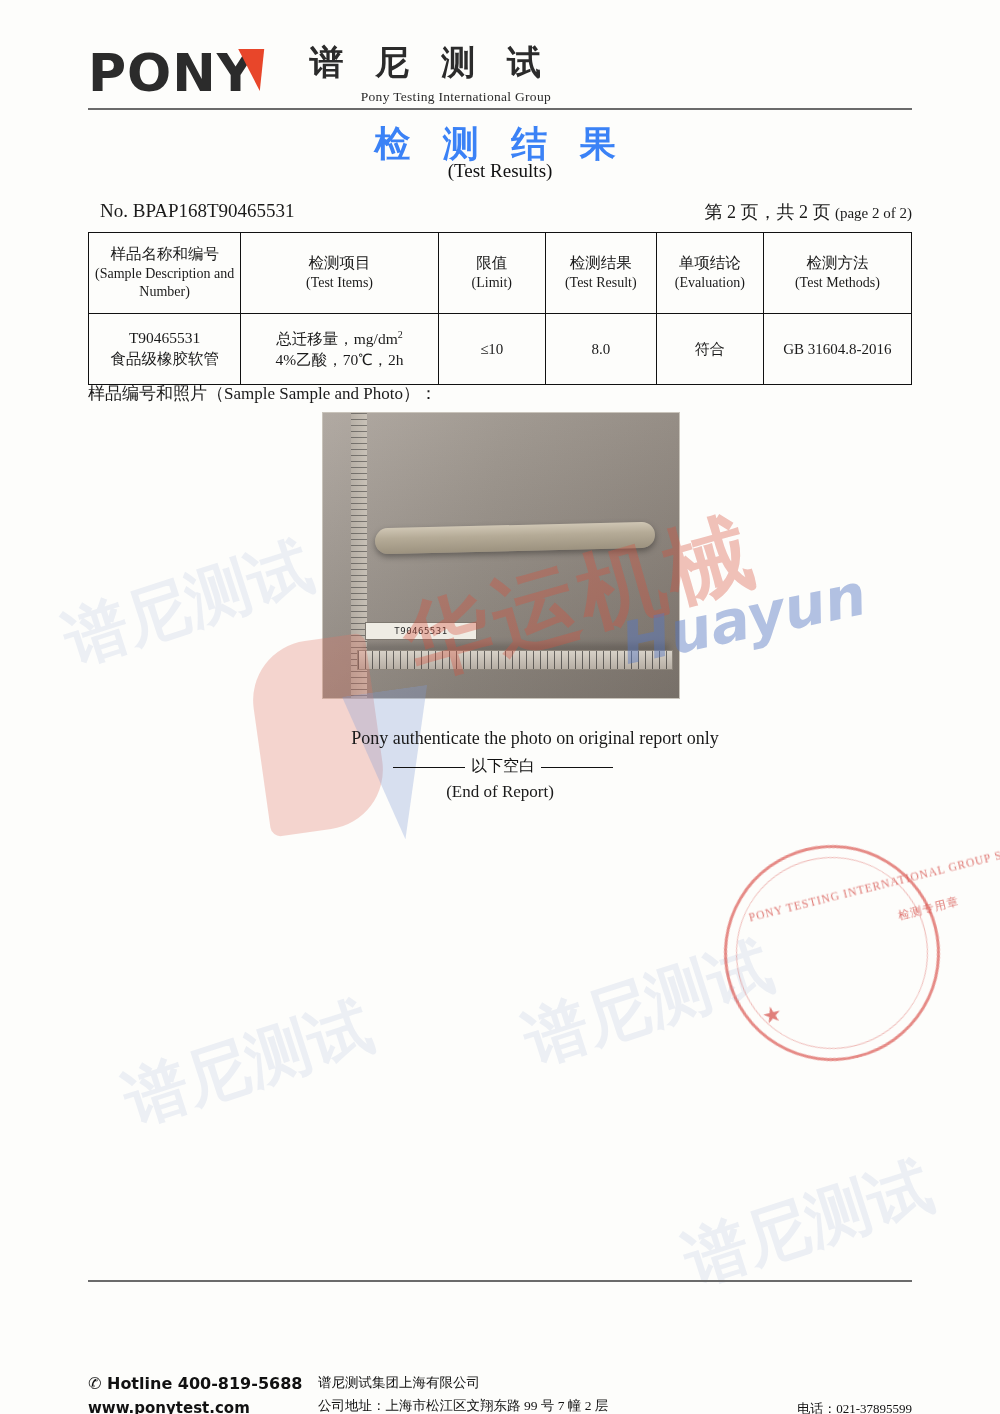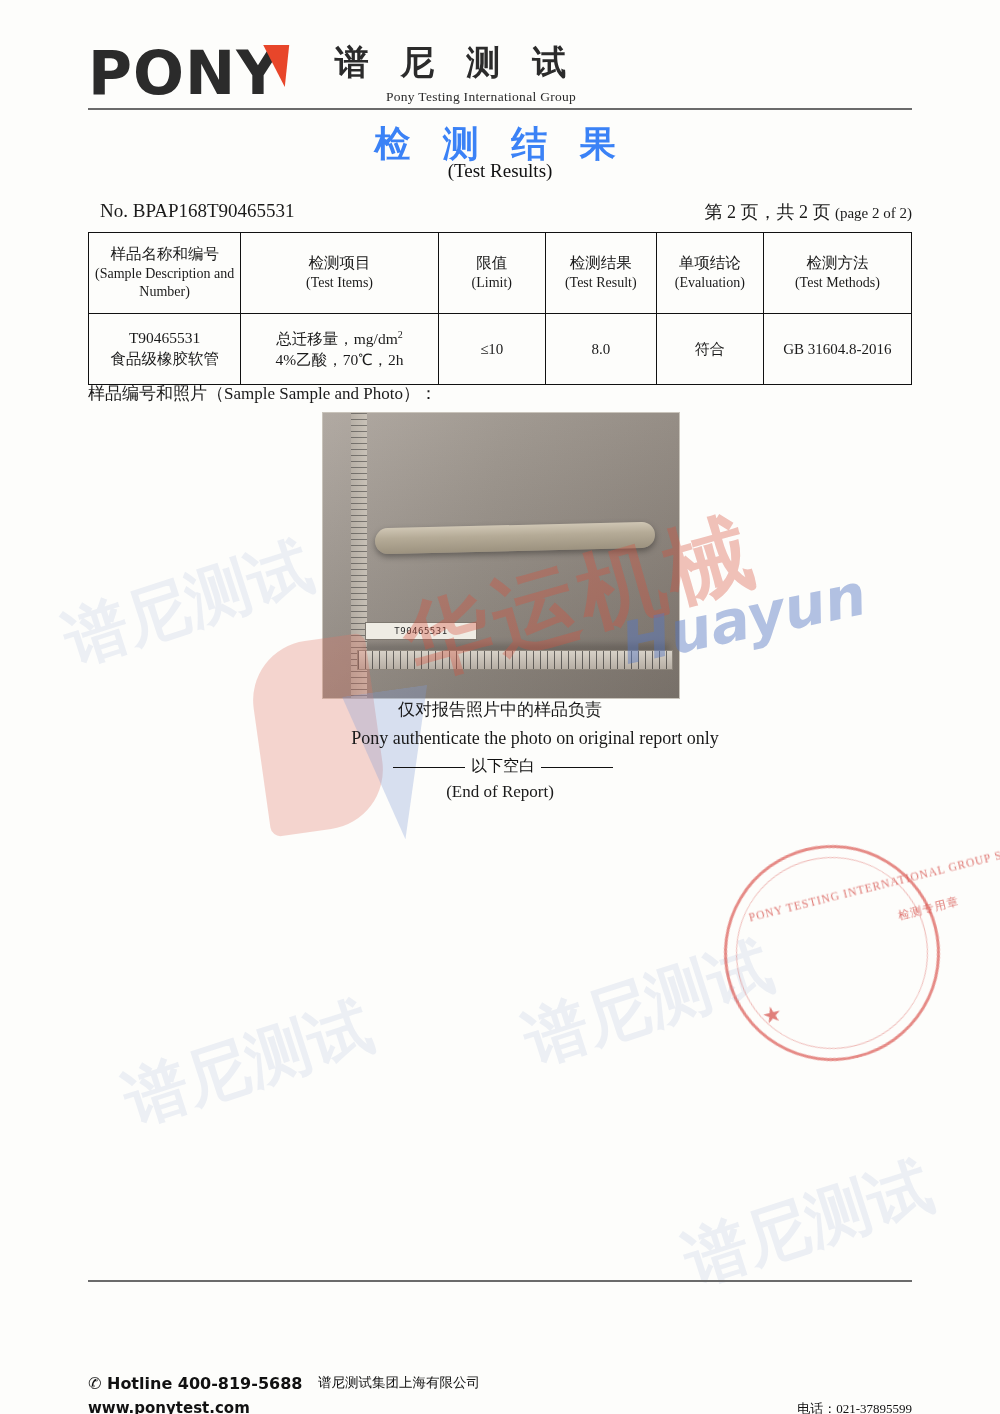--- a/index.html
+++ b/index.html
@@ -32,21 +32,21 @@
     gap: 14px;
   }
   .logo-wordmark {
     position: relative;
     display: flex;
     align-items: center;
   }
   .logo-pony {
     font-family: "DejaVu Sans", sans-serif;
     font-weight: 700;
-    font-size: 60px;
+    font-size: 52px;
     letter-spacing: 1px;
     color: #2b2b2b;
     line-height: 1;
   }
   .logo-swoosh {
     position: absolute;
     right: -6px;
     top: 2px;
     width: 0;
     height: 0;
@@ -536,21 +536,20 @@
     <div class="photo-scale-shadow"></div>
     <div class="photo-tag">T90465531</div>
     <div class="photo-ruler-bottom"></div>
   </div>
 
   <div class="wm wm-logo-red"></div>
   <div class="wm wm-logo-blue"></div>
   <div class="wm wm-hua">华运机械</div>
   <div class="wm wm-yun">Huayun</div>
 
-  <div class="statement-cn">仅对报告照片中的样品负责</div>
   <div class="statement-en">Pony authenticate the photo on original report only</div>
   <div class="blank-line">
     <span class="dash"></span><span>以下空白</span><span class="dash"></span>
   </div>
   <div class="end-report">(End of Report)</div>
 
   <div class="stamp">
     <div class="stamp-text">
       <span style="transform: rotate(-50deg) translate(0,-94px) rotate(50deg);">PONY TESTING INTERNATIONAL GROUP SHANGHAI CO.,LTD.</span>
       <span style="transform: rotate(70deg) translate(0,-78px) rotate(-70deg);">检测专用章</span>
@@ -562,18 +561,19 @@
   <div class="footer">
     <div class="footer-left">
       <div class="footer-hotline">
         <span>✆</span>
         <span>Hotline 400-819-5688</span>
       </div>
       <div class="footer-web">www.ponytest.com</div>
     </div>
     <div class="footer-right">
       <div class="line">谱尼测试集团上海有限公司</div>
+      <div class="line">公司地址：上海市松江区文翔东路 99 号 7 幢 2 层</div>
 
       <div class="footer-tel">电话：021-37895599</div>
     </div>
   </div>
 
 </div>
 
 </body></html>

